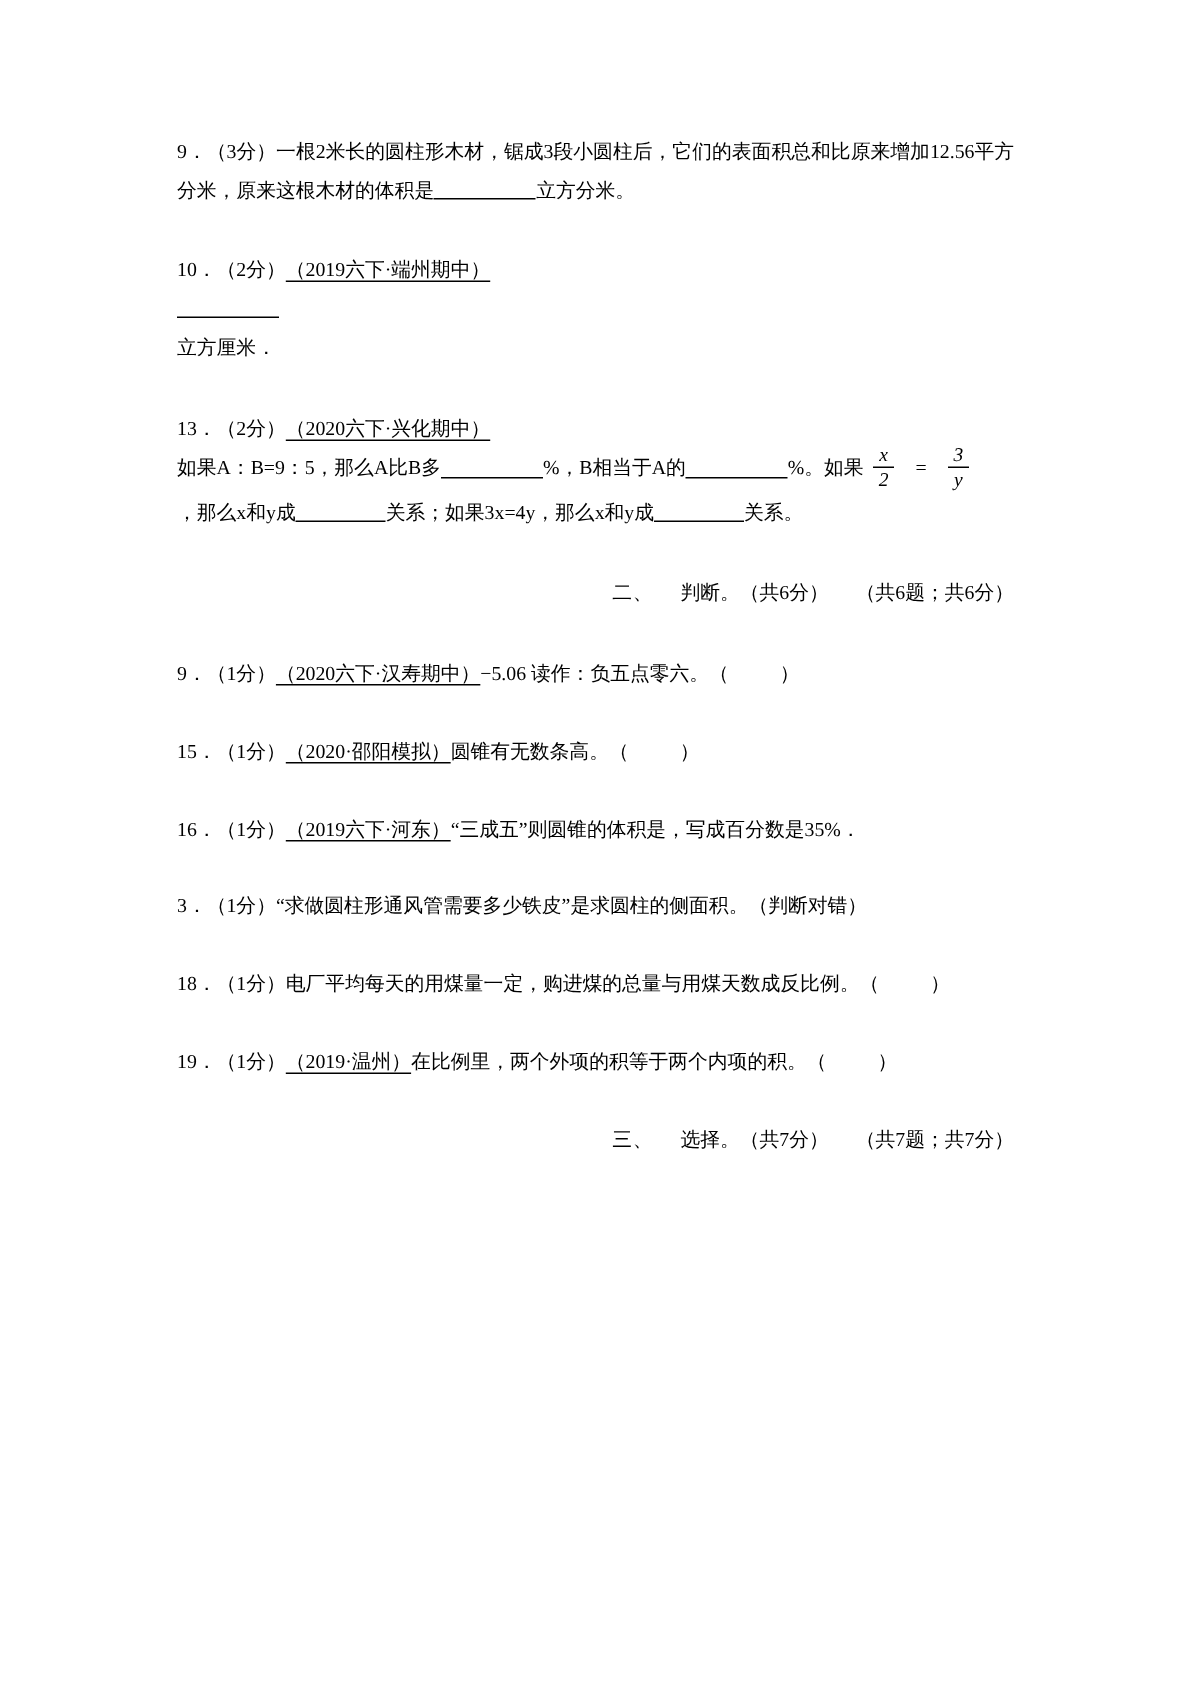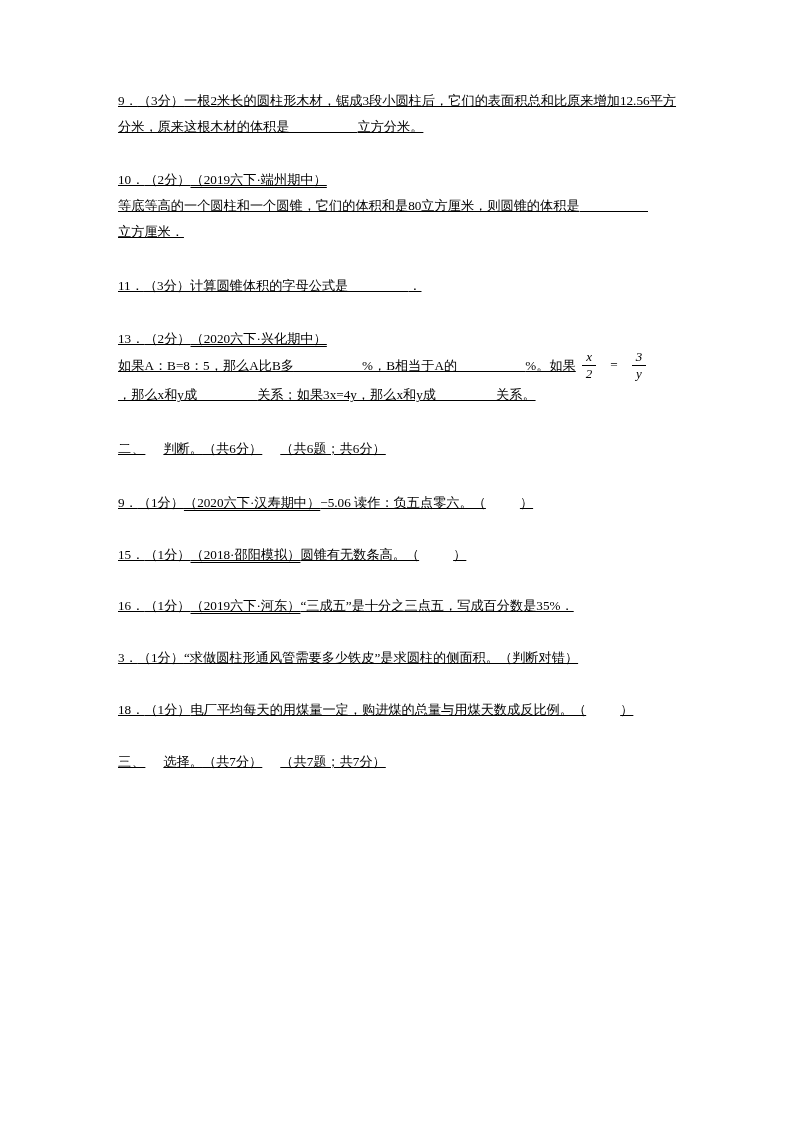--- a/index.html
+++ b/index.html
@@ -13,35 +13,35 @@
     font-family: "Liberation Serif", serif;
     color: #000000;
     -webkit-font-smoothing: antialiased;
   }
   .page {
     position: relative;
     width: 794px;
     height: 938px;
     box-sizing: border-box;
     padding: 88px 118px 60px 118px;
-    text-decoration: underline;
   }
   .q {
     margin: 0 0 28px 0;
     font-size: 13.2px;
     line-height: 1.95;
     text-align: justify;
   }
   .q.tight {
     margin-bottom: 26px;
   }
   .sec {
     margin: 0 0 28px 0;
     font-size: 13.2px;
     line-height: 1.95;
+    text-align: right;
   }
   .sec .sec-num {
     letter-spacing: 0.5px;
   }
   .sec .sec-gap {
     display: inline-block;
     width: 18px;
   }
   .tag {
     text-decoration: underline;
@@ -94,58 +94,58 @@
 <body>
 
 <div class="page">
 
   <p class="q">
     <span>9．</span><span>（3分）</span><span>一根2米长的圆柱形木材，锯成3段小圆柱后，它们的表面积总和比原来增加12.56平方分米，原来这根木材的体积是</span><span class="blank b-long"></span><span>立方分米。</span>
   </p>
 
   <p class="q">
     <span>10．</span><span>（2分）</span><span class="tag">（2019六下·端州期中）</span><br>
-    <span>等底等高的一个圆柱和一个圆锥，它们的体积和是80立方厘米，则圆锥的体积是</span><span class="blank b-long"></span><br>
+    <span class="blank b-long"></span><br>
     <span>立方厘米．</span>
   </p>
 
-  <p class="q">
-    <span>11．</span><span>（3分）</span><span>计算圆锥体积的字母公式是</span><span class="blank b-mid"></span><span>．</span>
-  </p>
 
 
   <p class="q">
     <span>13．</span><span>（2分）</span><span class="tag">（2020六下·兴化期中）</span><br>
-    <span>如果A：B=8：5，那么A比B多</span><span class="blank b-long"></span><span>%，B相当于A的</span><span class="blank b-long"></span><span>%。如果</span><span class="frac"><span class="num">x</span><span class="den">2</span></span><span class="eq">=</span><span class="frac"><span class="num">3</span><span class="den">y</span></span><br>
+    <span>如果A：B=9：5，那么A比B多</span><span class="blank b-long"></span><span>%，B相当于A的</span><span class="blank b-long"></span><span>%。如果</span><span class="frac"><span class="num">x</span><span class="den">2</span></span><span class="eq">=</span><span class="frac"><span class="num">3</span><span class="den">y</span></span><br>
     <span>，那么x和y成</span><span class="blank b-mid"></span><span>关系；如果3x=4y，那么x和y成</span><span class="blank b-mid"></span><span>关系。</span>
   </p>
 
   <p class="sec">
     <span class="sec-num">二、</span><span class="sec-gap"></span><span>判断。</span><span>（共6分）</span><span class="sec-gap"></span><span>（共6题；共6分）</span>
   </p>
 
   <p class="q tight">
     <span>9．</span><span>（1分）</span><span class="tag">（2020六下·汉寿期中）</span><span>−5.06 读作：负五点零六。（</span><span class="paren"></span><span>）</span>
   </p>
 
   <p class="q tight">
-    <span>15．</span><span>（1分）</span><span class="tag">（2018·邵阳模拟）</span><span>圆锥有无数条高。（</span><span class="paren"></span><span>）</span>
+    <span>15．</span><span>（1分）</span><span class="tag">（2020·邵阳模拟）</span><span>圆锥有无数条高。（</span><span class="paren"></span><span>）</span>
   </p>
 
   <p class="q tight">
-    <span>16．</span><span>（1分）</span><span class="tag">（2019六下·河东）</span><span>“三成五”是十分之三点五，写成百分数是35%．</span>
+    <span>16．</span><span>（1分）</span><span class="tag">（2019六下·河东）</span><span>“三成五”则圆锥的体积是，写成百分数是35%．</span>
   </p>
 
   <p class="q tight">
     <span>3．</span><span>（1分）</span><span>“求做圆柱形通风管需要多少铁皮”是求圆柱的侧面积。（判断对错）</span>
   </p>
 
   <p class="q tight">
     <span>18．</span><span>（1分）</span><span>电厂平均每天的用煤量一定，购进煤的总量与用煤天数成反比例。（</span><span class="paren"></span><span>）</span>
   </p>
 
+  <p class="q tight">
+    <span>19．</span><span>（1分）</span><span class="tag">（2019·温州）</span><span>在比例里，两个外项的积等于两个内项的积。（</span><span class="paren"></span><span>）</span>
+  </p>
 
   <p class="sec">
     <span class="sec-num">三、</span><span class="sec-gap"></span><span>选择。</span><span>（共7分）</span><span class="sec-gap"></span><span>（共7题；共7分）</span>
   </p>
 
 
 </div>
 
 </body></html>

